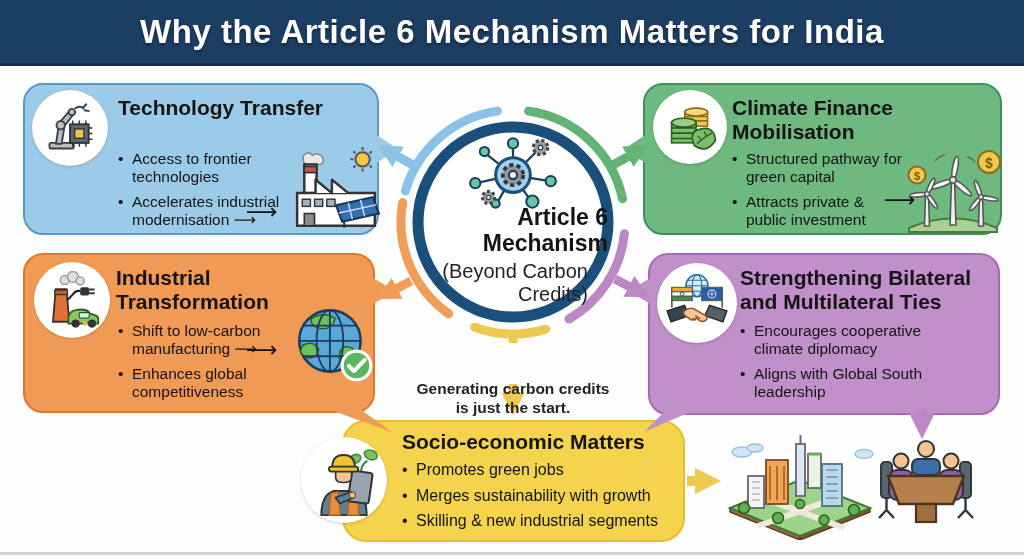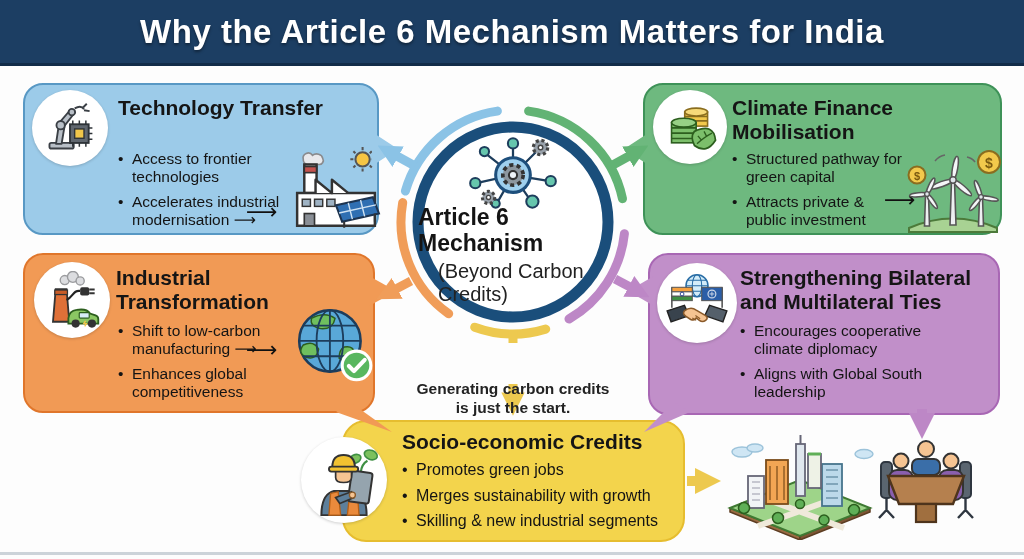--- a/index.html
+++ b/index.html
@@ -23,21 +23,21 @@
   .bullets{position:absolute;margin:0;padding:0;list-style:none;font-size:15.5px;line-height:1.16;color:#141414;}
   .bullets li{position:relative;padding-left:14px;margin-bottom:7px;}
   .bullets li::before{content:"•";position:absolute;left:0;top:0;}
   .bullets-soc{font-size:16px;}
   .inline-arrow{position:absolute;font-size:22px;color:#111;font-family:"DejaVu Sans",sans-serif;line-height:1;}
   .sideicon{position:absolute;}
   
   .overlay{position:absolute;left:0;top:0;pointer-events:none;}
   
   .hub-gears{position:absolute;left:462px;top:136px;width:102px;height:74px;}
-  .hub-text{position:absolute;left:418px;top:204px;width:190px;text-align:left;}
+  .hub-text{position:absolute;left:418px;top:204px;width:190px;text-align:right;}
   .hub-title{font-size:23px;font-weight:800;line-height:1.13;color:#141414;}
   .hub-sub{font-size:20px;line-height:1.15;margin:4px auto 18px;width:150px;color:#222;}
   .hub-caption{position:absolute;left:413px;top:344px;width:200px;text-align:center;
                font-size:15.5px;font-weight:600;line-height:1.22;color:#232323;margin-top:36px;}
   .bottom-strip{position:absolute;left:0;top:552px;width:1024px;height:3px;background:#ccd3d9;}
 </style>
 </head>
 <body>
 
 <div id="canvas">
@@ -225,21 +225,21 @@
       <polygon points="27,59 36,57 39,85 25,85" fill="#ea8a3c" stroke="#b35f17" stroke-width="1.6"></polygon>
       <polygon points="59,59 50,57 47,85 61,85" fill="#ea8a3c" stroke="#b35f17" stroke-width="1.6"></polygon>
       <rect x="50" y="33" width="25" height="37" rx="3" fill="#95a4ae" stroke="#333" stroke-width="2.4" transform="rotate(8 62 51)"></rect>
       <polygon points="33,64 52,57 55,64 38,71" fill="#5d7f9b" stroke="#333" stroke-width="2"></polygon>
       <circle cx="53" cy="61" r="3.6" fill="#f6c492" stroke="#8a5a2a" stroke-width="1.6"></circle>
       <path d="M33,30 h19 v10 q0,6 -9.5,6 q-9.5,0 -9.5,-6 z" fill="#f6c492" stroke="#333" stroke-width="2"></path>
       <path d="M29,28 q0,-15 13.5,-15 q13.5,0 13.5,15 z" fill="#f2c230" stroke="#333" stroke-width="2.4"></path>
       <rect x="25" y="27" width="35" height="6" rx="3" fill="#f2c230" stroke="#333" stroke-width="2.2"></rect>
     </svg>
   </div>
-  <div class="btitle" style="left:402px;top:430px;width:285px;">Socio-economic Credits</div>
+  <div class="btitle" style="left:402px;top:430px;width:285px;">Socio-economic Matters</div>
   <ul class="bullets bullets-soc" style="left:402px;top:461px;width:290px;">
     <li>Promotes green jobs</li>
     <li>Merges sustainability with growth</li>
     <li>Skilling &amp; new industrial segments</li>
   </ul>
 
   <svg class="sideicon" style="left:714px;top:434px;" width="172" height="106" viewBox="0 0 172 106">
     <g fill="#cfe6f4" stroke="#9cc3da" stroke-width="1.4">
       <ellipse cx="28" cy="18" rx="10" ry="5"></ellipse>
         <ellipse cx="41" cy="14" rx="8" ry="4"></ellipse>

